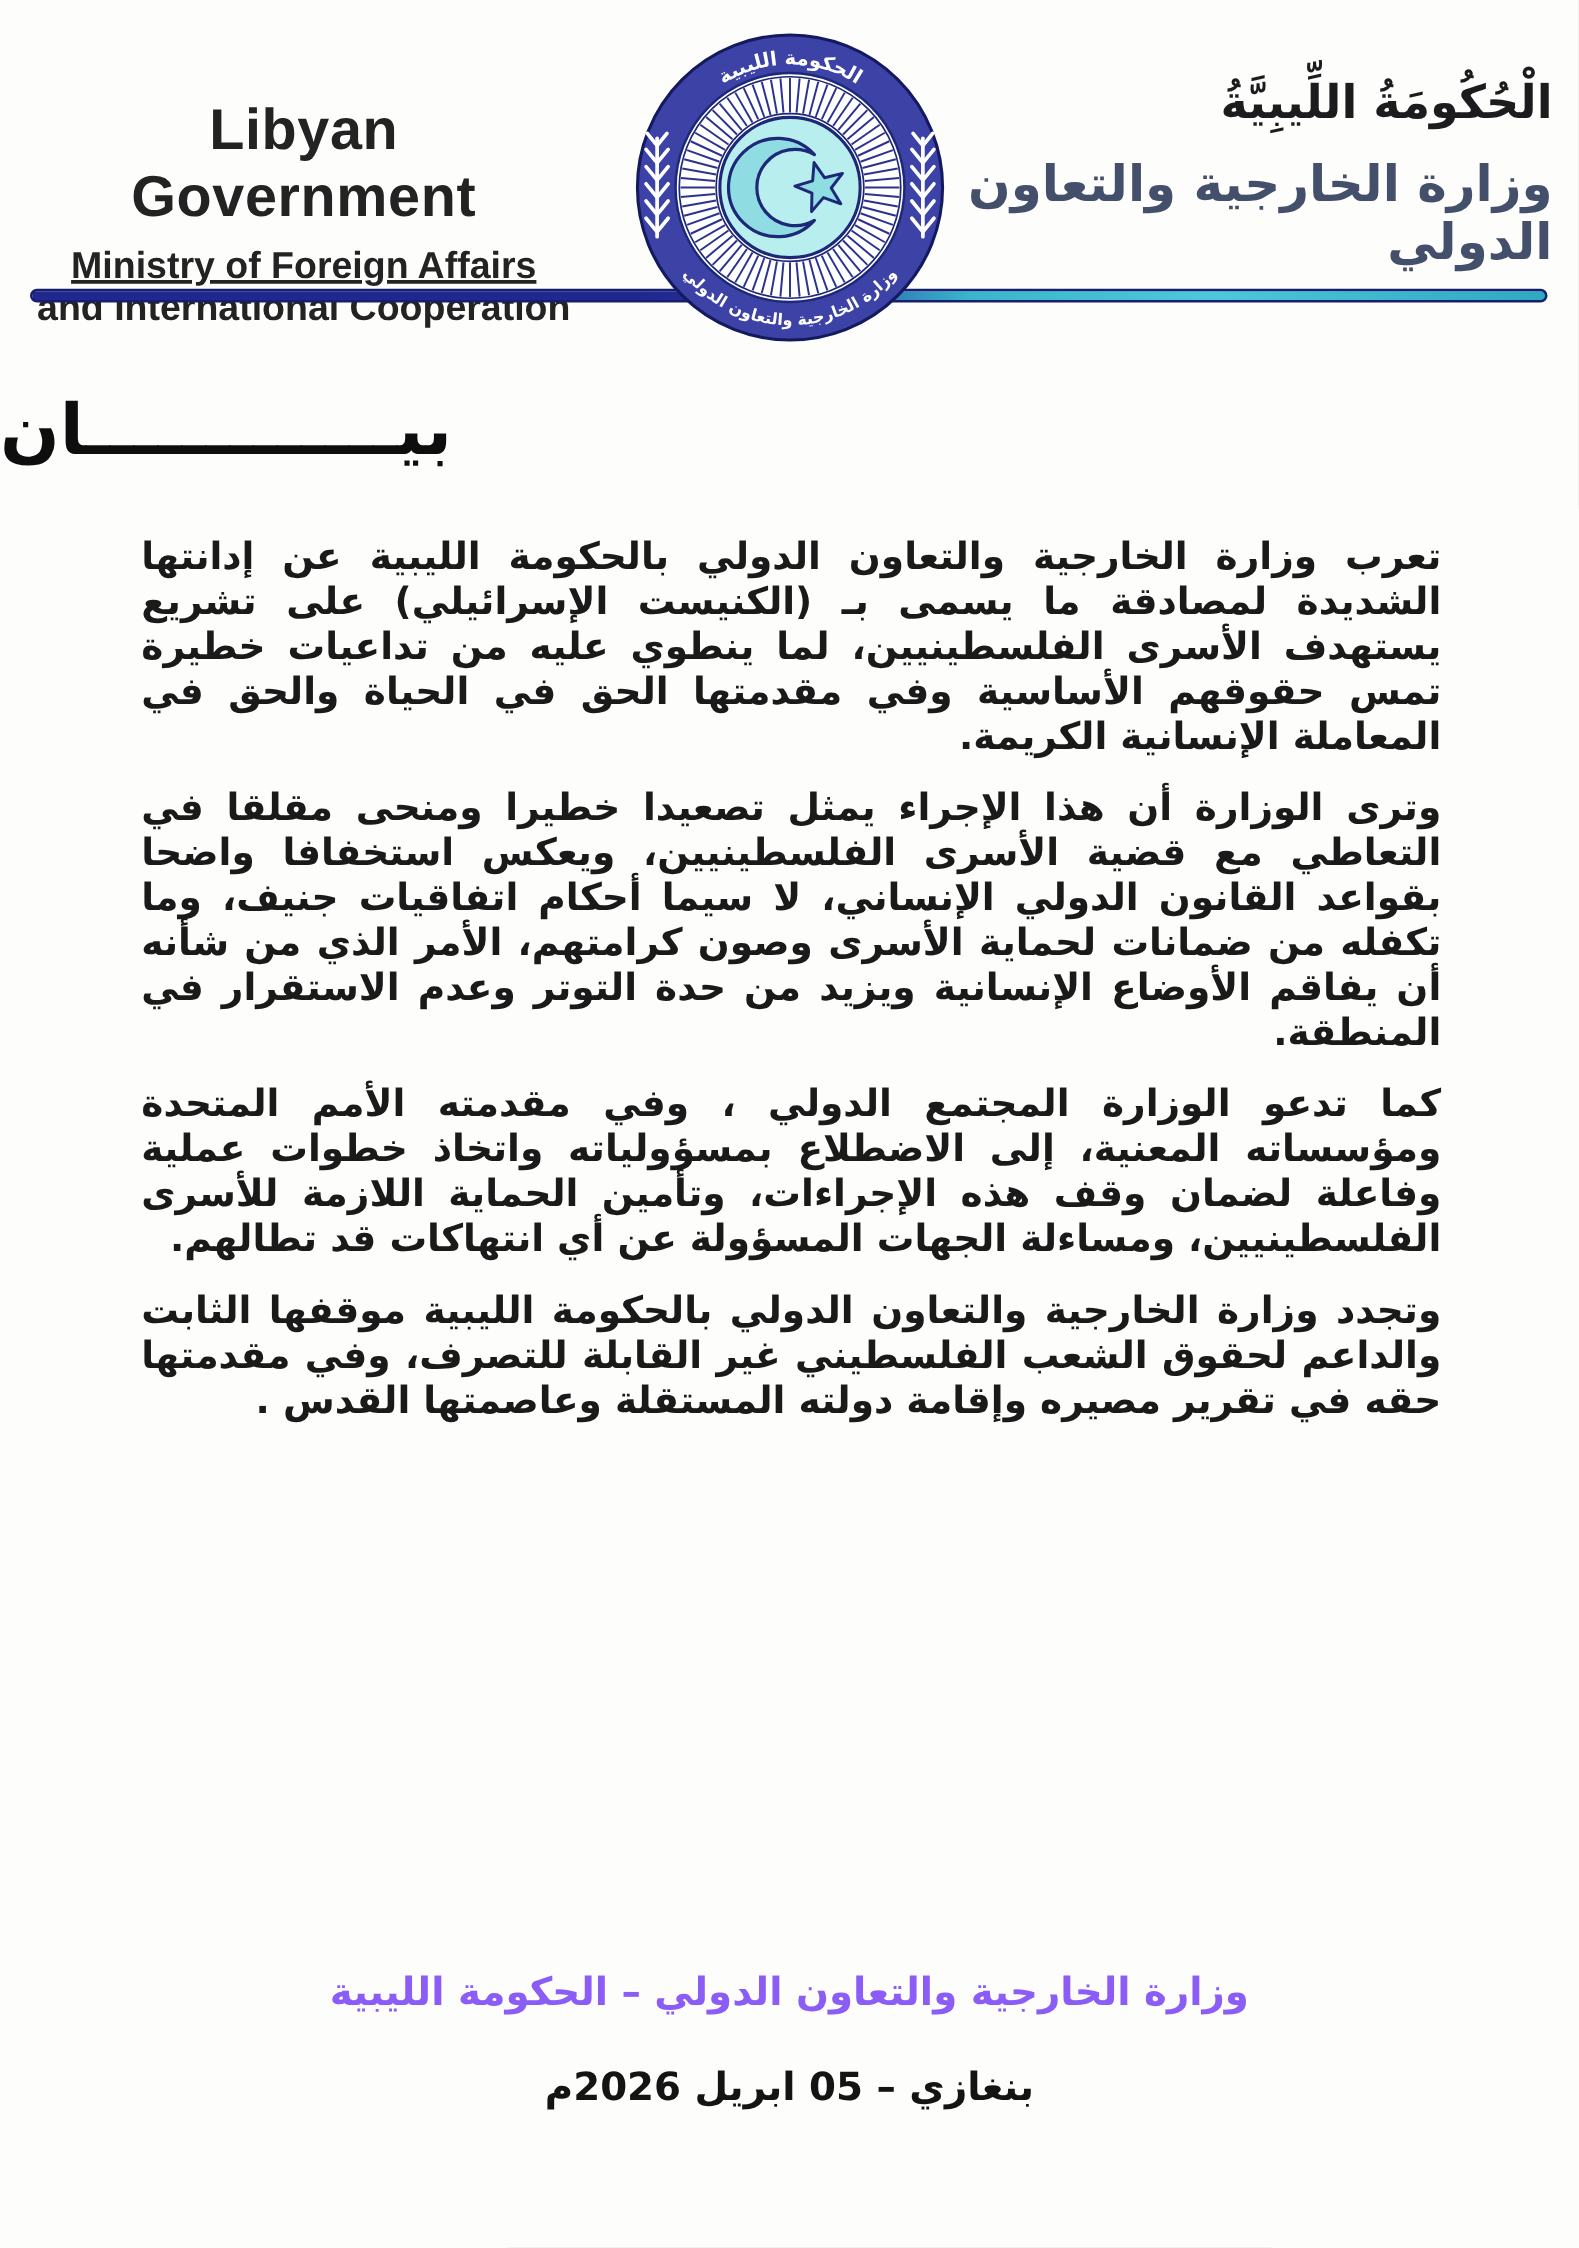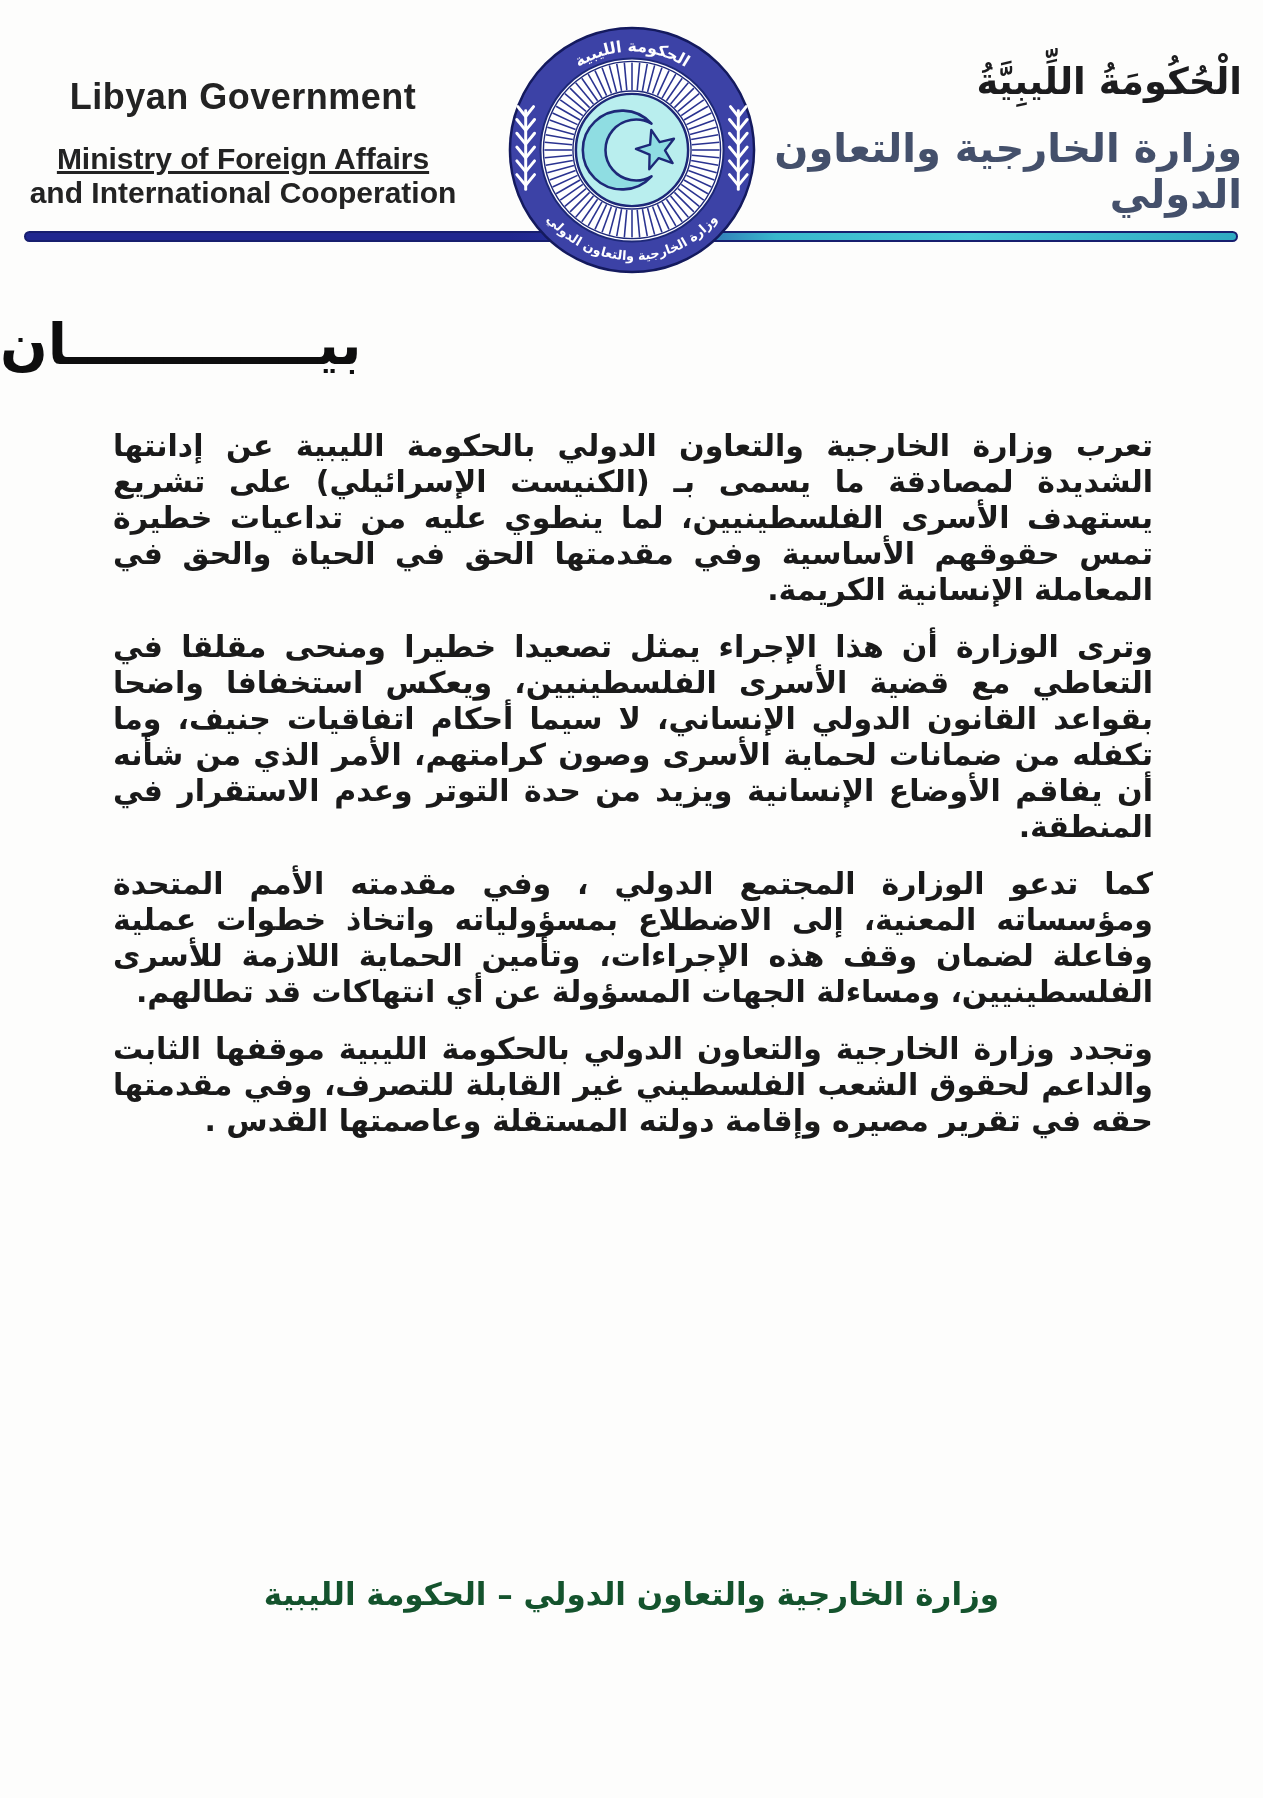--- a/index.html
+++ b/index.html
@@ -11,21 +11,21 @@
     overflow:hidden;
     font-family:"DejaVu Sans",sans-serif;
   }
   
   .header-english{
     position:absolute;left:28px;top:76px;width:430px;
     text-align:center;color:#232323;
     font-family:"Liberation Sans","DejaVu Sans",sans-serif;
     font-weight:bold;
   }
-  .header-english .en-line1{font-size:36px;margin-bottom:24px;letter-spacing:.5px;}
+  .header-english .en-line1{font-size:46px;margin-bottom:12px;letter-spacing:.5px;}
   .header-english .en-line2{font-size:30px;line-height:1.12;text-decoration:underline;}
   .header-english .en-line3{font-size:30px;line-height:1.12;}
 
   .header-arabic{
     position:absolute;left:772px;top:52px;width:470px;
     text-align:right;direction:rtl;
   }
   .header-arabic .ar-line1{
     font-size:37px;font-weight:700;color:#1c1c1e;line-height:1.6;
   }
@@ -55,21 +55,21 @@
   }
   .statement-body{
     position:absolute;left:113px;top:428px;width:1040px;height:1140px;
     direction:rtl;text-align:justify;overflow:hidden;
     font-size:30px;line-height:36px;font-weight:700;color:#1a1a1a;
   }
   .statement-body p{margin:0 0 21px 0;}
   .signature-line{
     position:absolute;left:0;top:1576px;width:100%;
     text-align:center;direction:rtl;
-    font-size:31px;font-weight:800;color:#14532d;
+    font-size:31px;font-weight:800;color:#8b5cf6;
   }
   .date-line{
     position:absolute;left:0;top:1652px;width:100%;
     text-align:center;direction:rtl;
     font-size:31px;font-weight:800;color:#141414;
   }
 </style>
 </head>
 <body>
 
@@ -210,14 +210,15 @@
   <div class="statement-title">بيـــــــــــــان</div>
 
   <div class="statement-body">
     <p>تعرب وزارة الخارجية والتعاون الدولي بالحكومة الليبية عن إدانتها الشديدة لمصادقة ما يسمى بـ (الكنيست الإسرائيلي) على تشريع يستهدف الأسرى الفلسطينيين، لما ينطوي عليه من تداعيات خطيرة تمس حقوقهم الأساسية وفي مقدمتها الحق في الحياة والحق في المعاملة الإنسانية الكريمة.</p>
     <p>وترى الوزارة أن هذا الإجراء يمثل تصعيدا خطيرا ومنحى مقلقا في التعاطي مع قضية الأسرى الفلسطينيين، ويعكس استخفافا واضحا بقواعد القانون الدولي الإنساني، لا سيما أحكام اتفاقيات جنيف، وما تكفله من ضمانات لحماية الأسرى وصون كرامتهم، الأمر الذي من شأنه أن يفاقم الأوضاع الإنسانية ويزيد من حدة التوتر وعدم الاستقرار في المنطقة.</p>
     <p>كما تدعو الوزارة المجتمع الدولي ، وفي مقدمته الأمم المتحدة ومؤسساته المعنية، إلى الاضطلاع بمسؤولياته واتخاذ خطوات عملية وفاعلة لضمان وقف هذه الإجراءات، وتأمين الحماية اللازمة للأسرى الفلسطينيين، ومساءلة الجهات المسؤولة عن أي انتهاكات قد تطالهم.</p>
     <p>وتجدد وزارة الخارجية والتعاون الدولي بالحكومة الليبية موقفها الثابت والداعم لحقوق الشعب الفلسطيني غير القابلة للتصرف، وفي مقدمتها حقه في تقرير مصيره وإقامة دولته المستقلة وعاصمتها القدس .</p>
   </div>
 
   <div class="signature-line">وزارة الخارجية والتعاون الدولي – الحكومة الليبية</div>
+  <div class="date-line">بنغازي – 05 ابريل 2026م</div>
 
 </div>
 
 </body></html>

